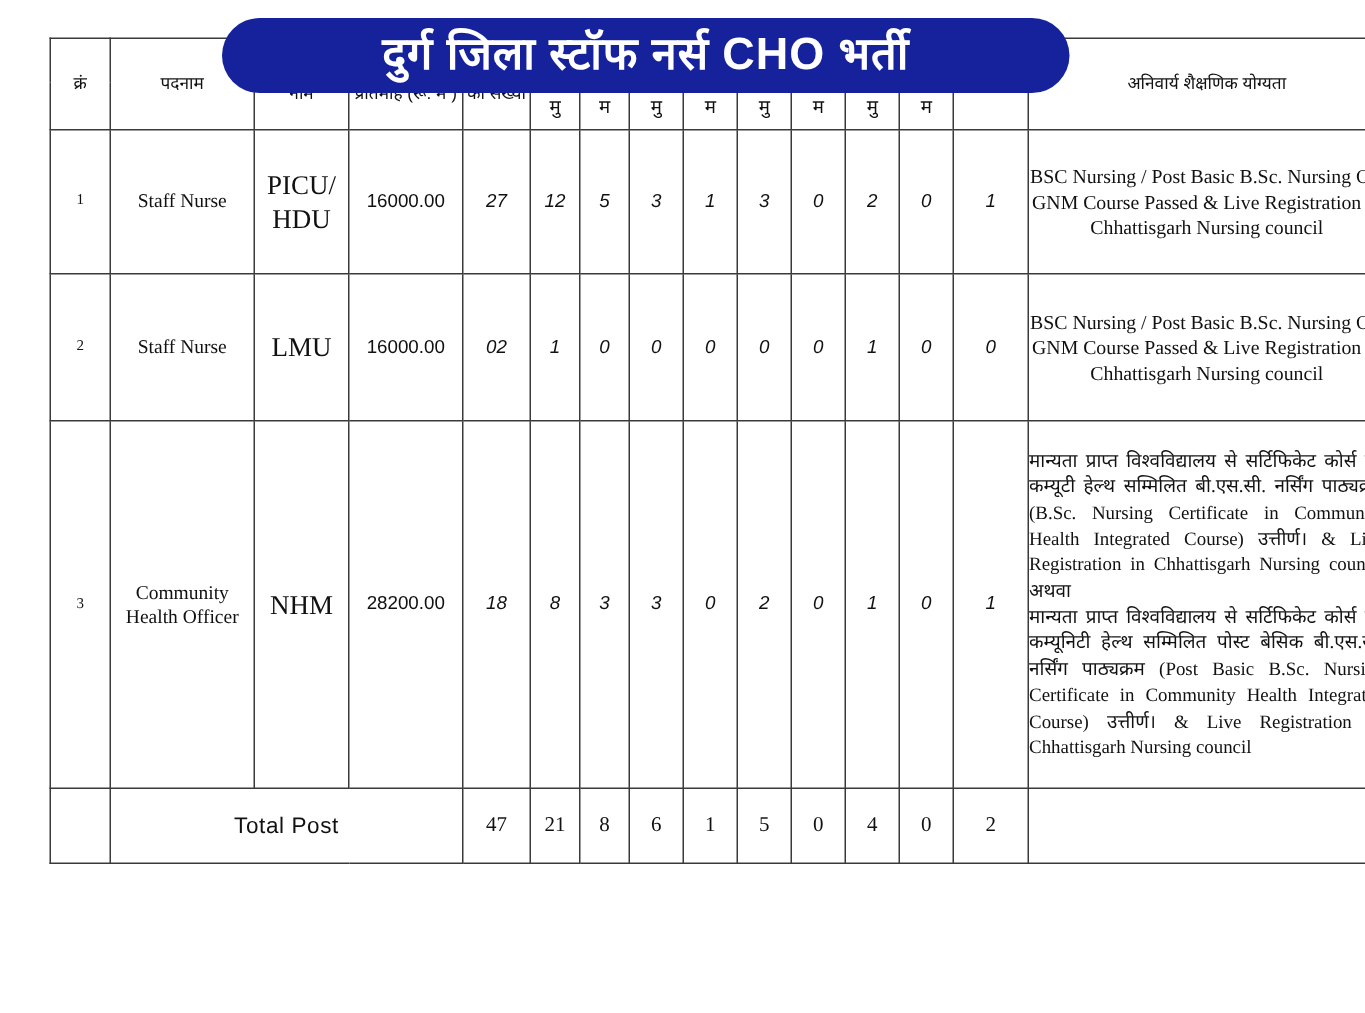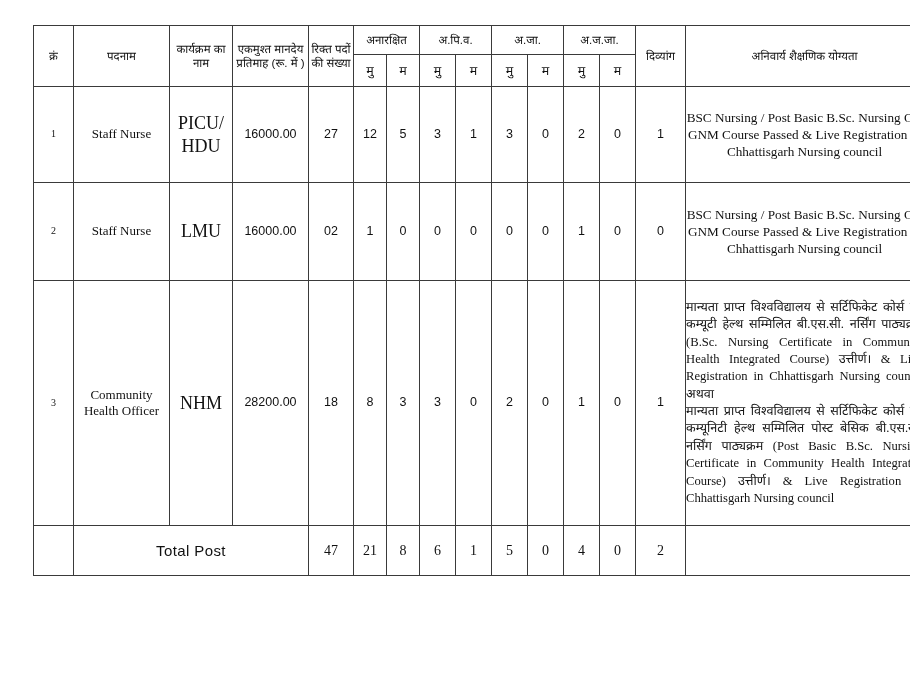--- a/index.html
+++ b/index.html
@@ -101,20 +101,21 @@
     color: #111;
     padding: 4px 2px;
     line-height: 1.25;
   }
   .cell-sn {
     font-size: 10px;
   }
   .cell-num {
     font-family: "Liberation Sans", sans-serif;
     font-size: 12.5px;
+    font-style: italic;
   }
   .cell-money {
     font-family: "Liberation Sans", sans-serif;
     font-size: 12.5px;
     margin-left: 28px;
   }
   .cell-post {
     font-size: 13px;
     margin-top: 16px;
   }
@@ -289,14 +290,17 @@
         <td class="total-num">0</td>
         <td class="total-num">4</td>
         <td class="total-num">0</td>
         <td class="total-num">2</td>
         <td class="cell"></td>
       </tr>
     </tbody>
       </table>
   </div>
 
+  <div class="banner">
+    <span class="banner-text">दुर्ग जिला स्टॉफ नर्स CHO भर्ती</span>
+  </div>
 
 </div>
 
 </body></html>

